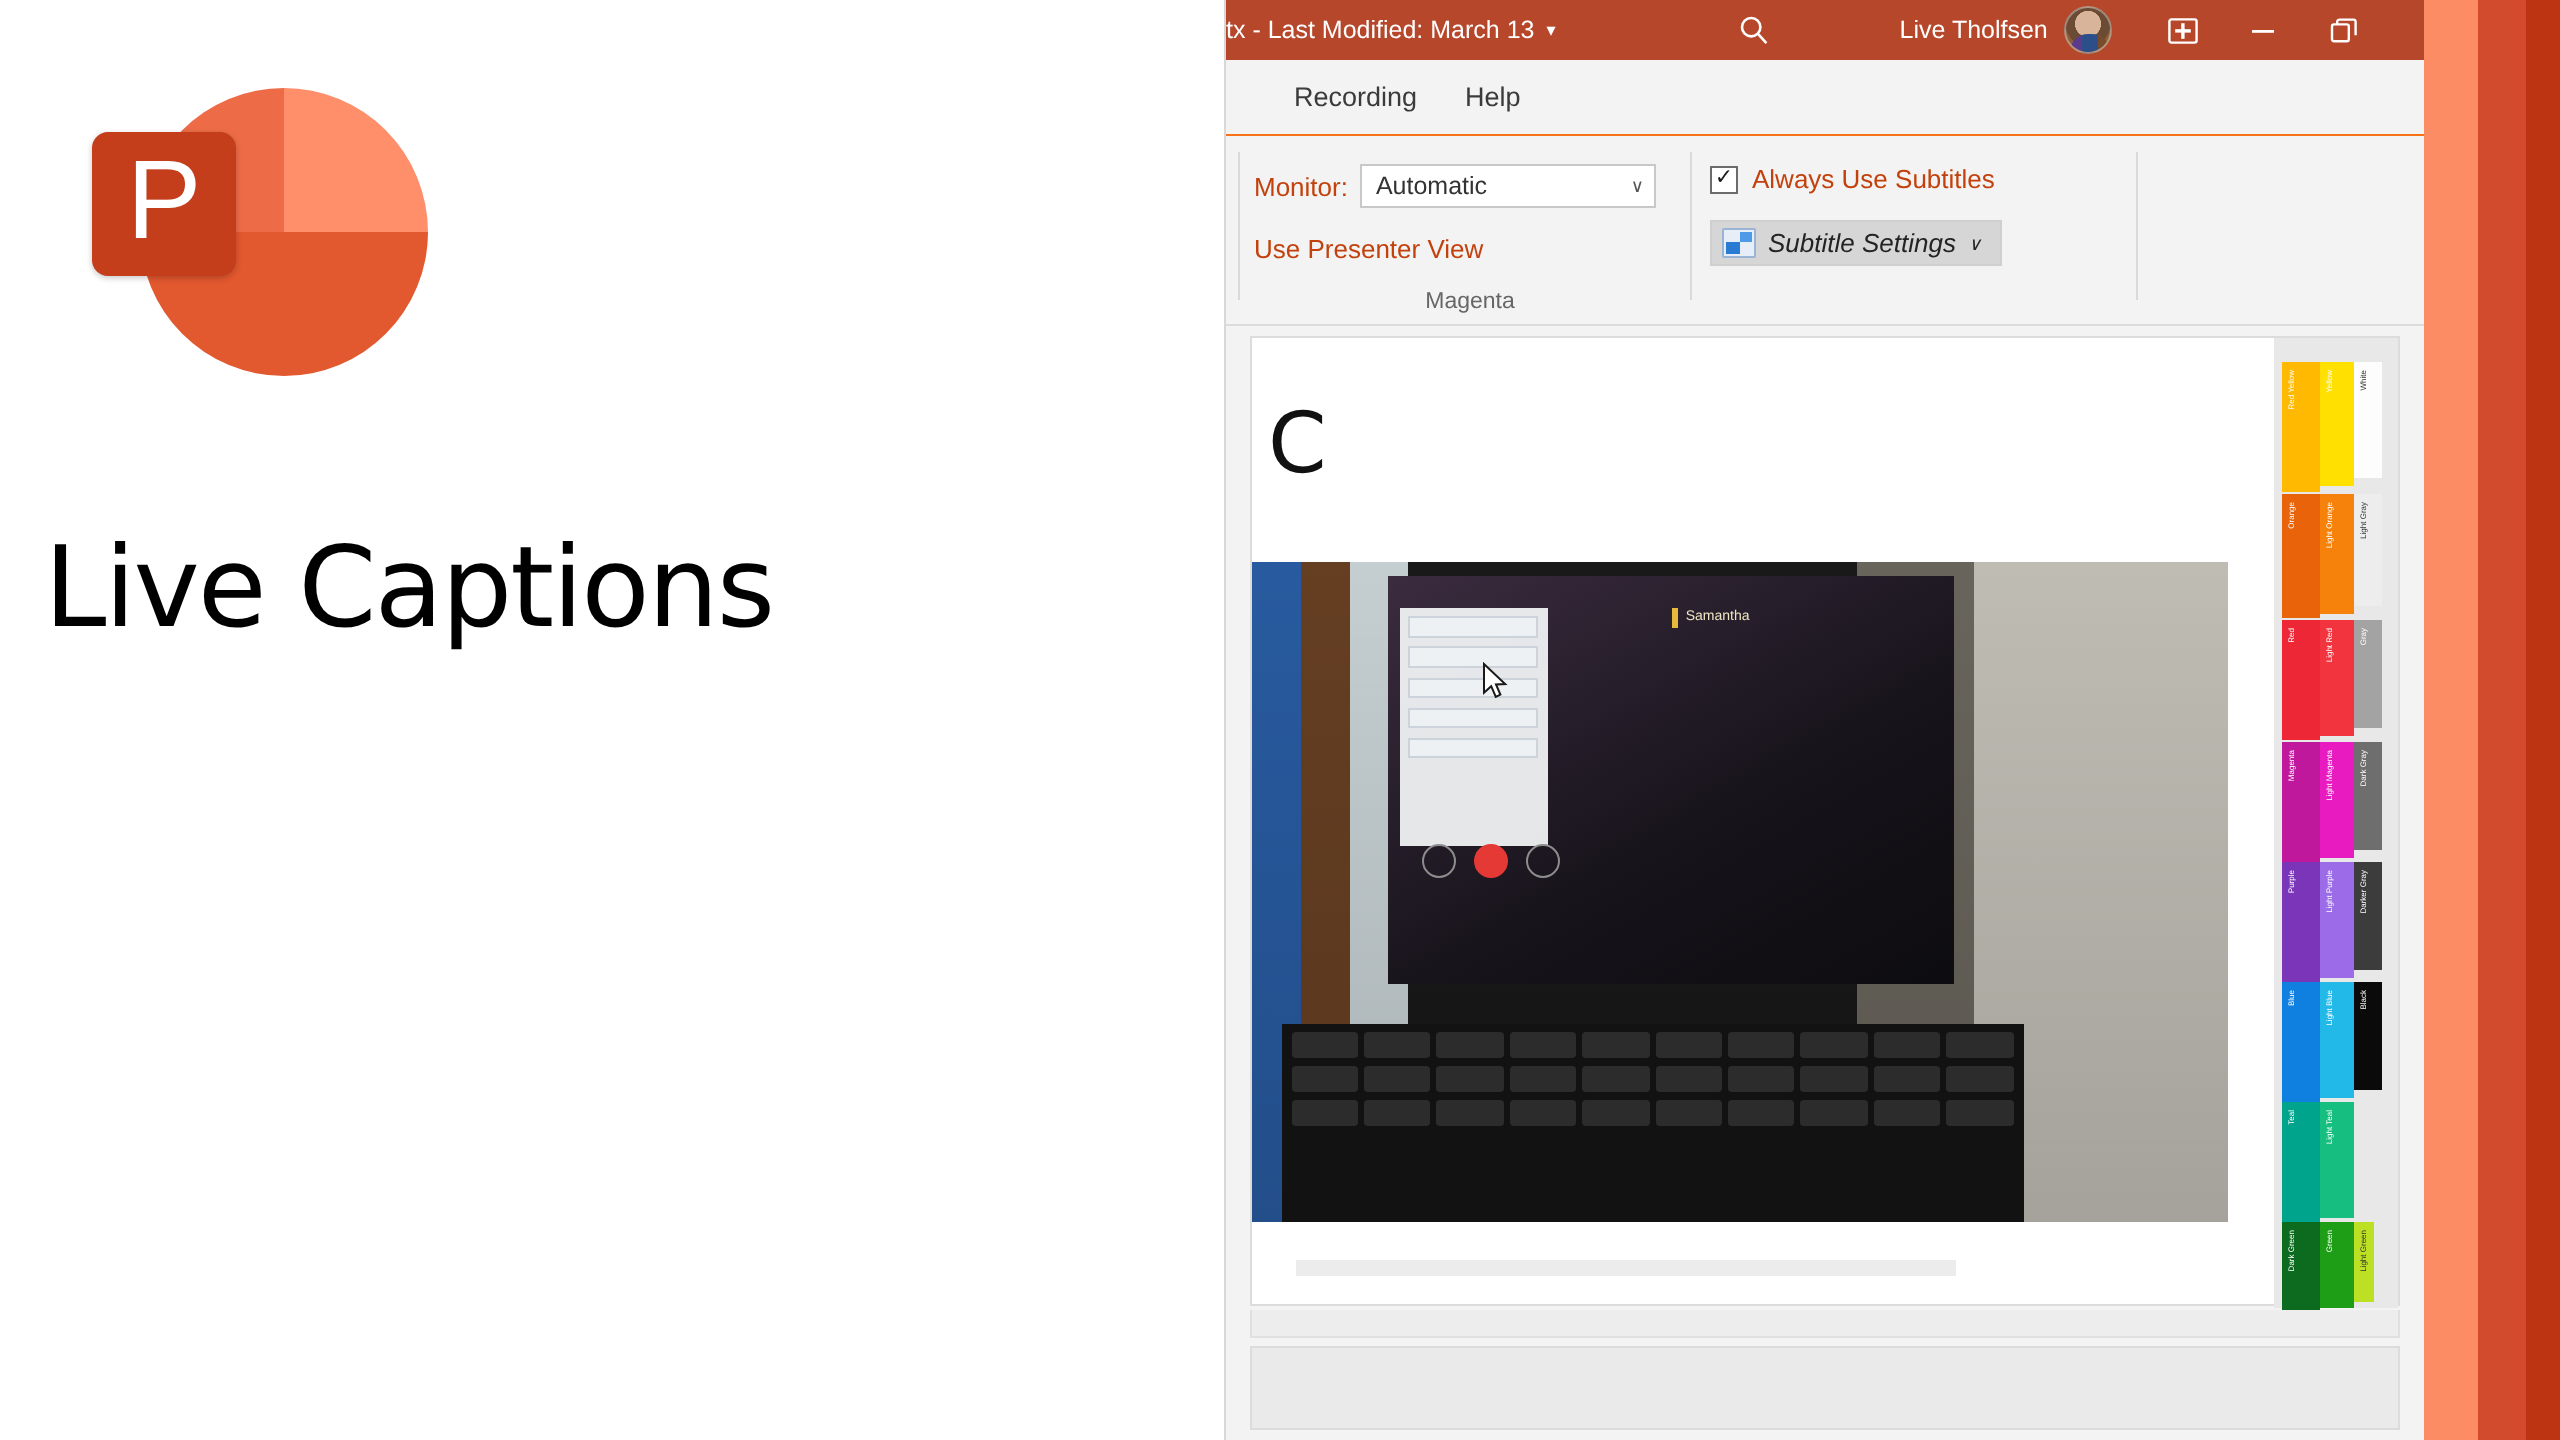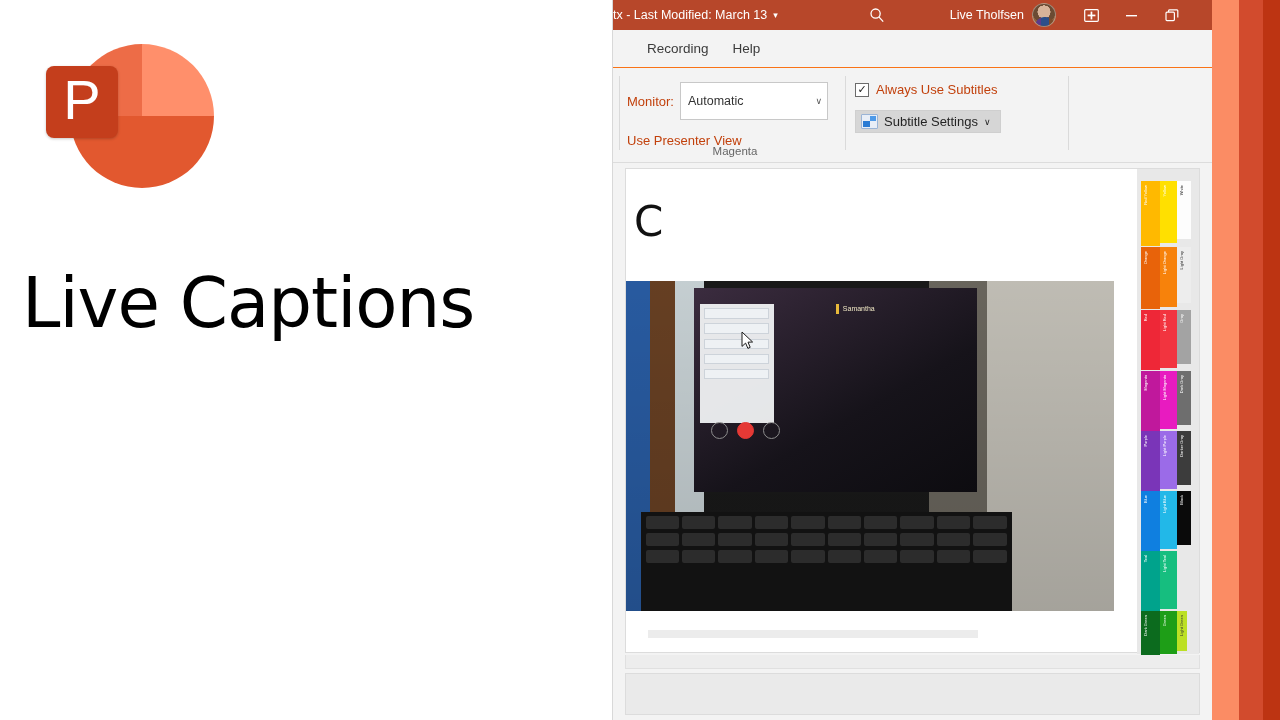--- a/index.html
+++ b/index.html
@@ -32,21 +32,21 @@
     background: #C43E1C; border-radius: 8px;
     display: flex; align-items: center; justify-content: center;
     box-shadow: 0 1px 3px rgba(0,0,0,0.22);
   }
   .ppt-badge span {
     color: #fff; font-size: 56px; line-height: 1; font-weight: 400;
     font-family: "Liberation Sans", sans-serif; margin-top: -4px;
   }
   .big-title {
     position: absolute; left: 22px; top: 258px; width: 590px;
-    font-size: 69px; line-height: 1.33; font-weight: 400; color: #000;
+    font-size: 56px; line-height: 1.33; font-weight: 400; color: #000;
     letter-spacing: -1px;
     font-family: "DejaVu Sans", sans-serif;
   }
   .big-title .tl { display: block; white-space: nowrap; }
 
   
   .ppt-window {
     position: absolute; left: 612px; top: 0; width: 600px; height: 720px;
     background: #F3F3F3; overflow: hidden;
     border-left: 1px solid #d8d8d8;
@@ -112,21 +112,21 @@
     position: absolute; left: 0; top: 68px; width: 600px; height: 95px;
     background: #F3F3F3; border-bottom: 1px solid #dcdcdc;
   }
   .rb-group { position: absolute; top: 0; height: 95px; }
   .rb-sep {
     position: absolute; top: 8px; width: 1px; height: 74px; background: #dadada;
   }
   .rb-row { display: flex; align-items: center; }
   .lbl { font-size: 13px; color: #c2410c; white-space: nowrap; }
   .combo {
-    margin-left: 6px; width: 148px; height: 38px; background: #fff;
+    margin-left: 6px; width: 148px; height: 22px; background: #fff;
     border: 1px solid #c8c8c8; display: flex; align-items: center;
     justify-content: space-between; padding: 0 5px 0 7px;
     font-size: 12.5px; color: #333; cursor: pointer;
   }
   .combo .cv { overflow: hidden; white-space: nowrap; }
   .combo .cc { font-size: 9px; color: #555; }
   .grouplabel {
     position: absolute; bottom: 6px; width: 100%; text-align: center;
     font-size: 11.5px; color: #666;
   }
@@ -135,20 +135,21 @@
     width: 14px; height: 14px; border: 1px solid #6b6b6b; background: #fff;
     display: flex; align-items: center; justify-content: center;
     font-size: 11px; color: #1a1a1a; line-height: 1;
   }
   .cbx-row .lbl { margin-left: 7px; }
   .splitbtn {
     display: inline-flex; align-items: center; gap: 6px;
     background: #D6D6D6; border: 1px solid #cfcfcf;
     padding: 3px 9px 3px 5px; font-size: 13px; color: #242424; cursor: pointer;
     white-space: nowrap;
+    font-style: italic;
   }
   .sb-ic {
     width: 17px; height: 15px; background: #E8EEF7; border: 1px solid #9ab4d6;
     position: relative; border-radius: 1px; flex: none;
   }
   .sb-ic::before {
     content: ""; position: absolute; left: 1px; bottom: 1px; width: 7px; height: 6px;
     background: #2a7bd4;
   }
   .sb-ic::after {

